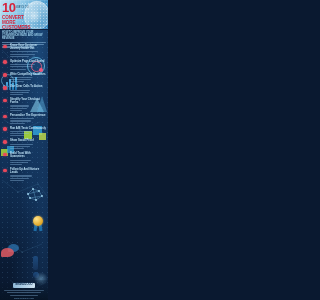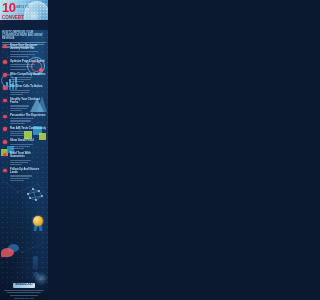--- a/index.html
+++ b/index.html
@@ -1,21 +1,21 @@
 <!DOCTYPE html>
 <html><head>
 <meta charset="utf-8">
 <style>
   html,body{margin:0;padding:0;background:#0a1930;}
   body{width:48px;height:300px;overflow:hidden;font-family:"Liberation Sans",sans-serif;}
   .page{position:relative;width:48px;height:300px;overflow:hidden;
         background:#0d1f3c;}
 
   
-  .header{position:relative;height:20px;width:48px;overflow:hidden;
+  .header{position:relative;height:29px;width:48px;overflow:hidden;
     background:linear-gradient(120deg,#bfe2f2 0%,#8fc9e8 38%,#4f9fd0 70%,#2c7bb6 100%);}
   .hdr-grid{position:absolute;inset:0;
     background-image:linear-gradient(rgba(255,255,255,.18) 1px,transparent 1px),
                      linear-gradient(90deg,rgba(255,255,255,.18) 1px,transparent 1px);
     background-size:4px 4px;opacity:.5;}
   .hdr-head{position:absolute;right:-2px;top:1px;width:26px;height:28px;
     border-radius:48% 48% 42% 42%/55% 55% 45% 45%;
     background:linear-gradient(150deg,rgba(255,255,255,.55),rgba(120,195,230,.25));
     box-shadow:inset 0 0 4px rgba(255,255,255,.6);}
   .hdr-head:after{content:"";position:absolute;left:2px;top:8px;width:16px;height:14px;

